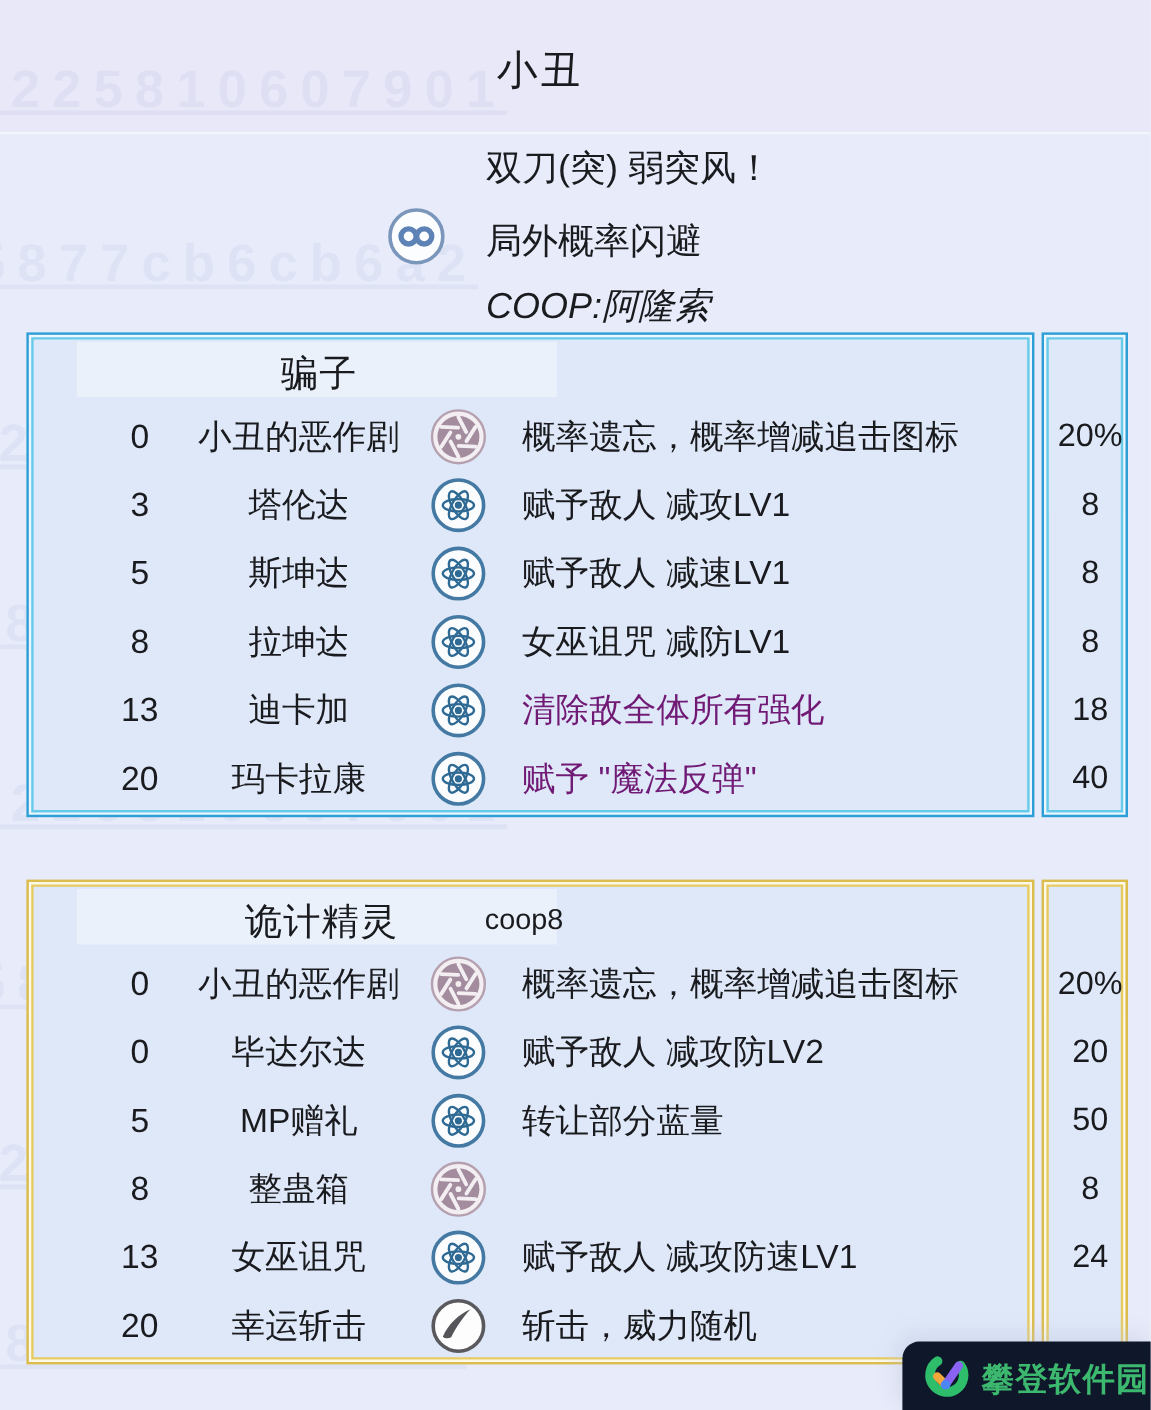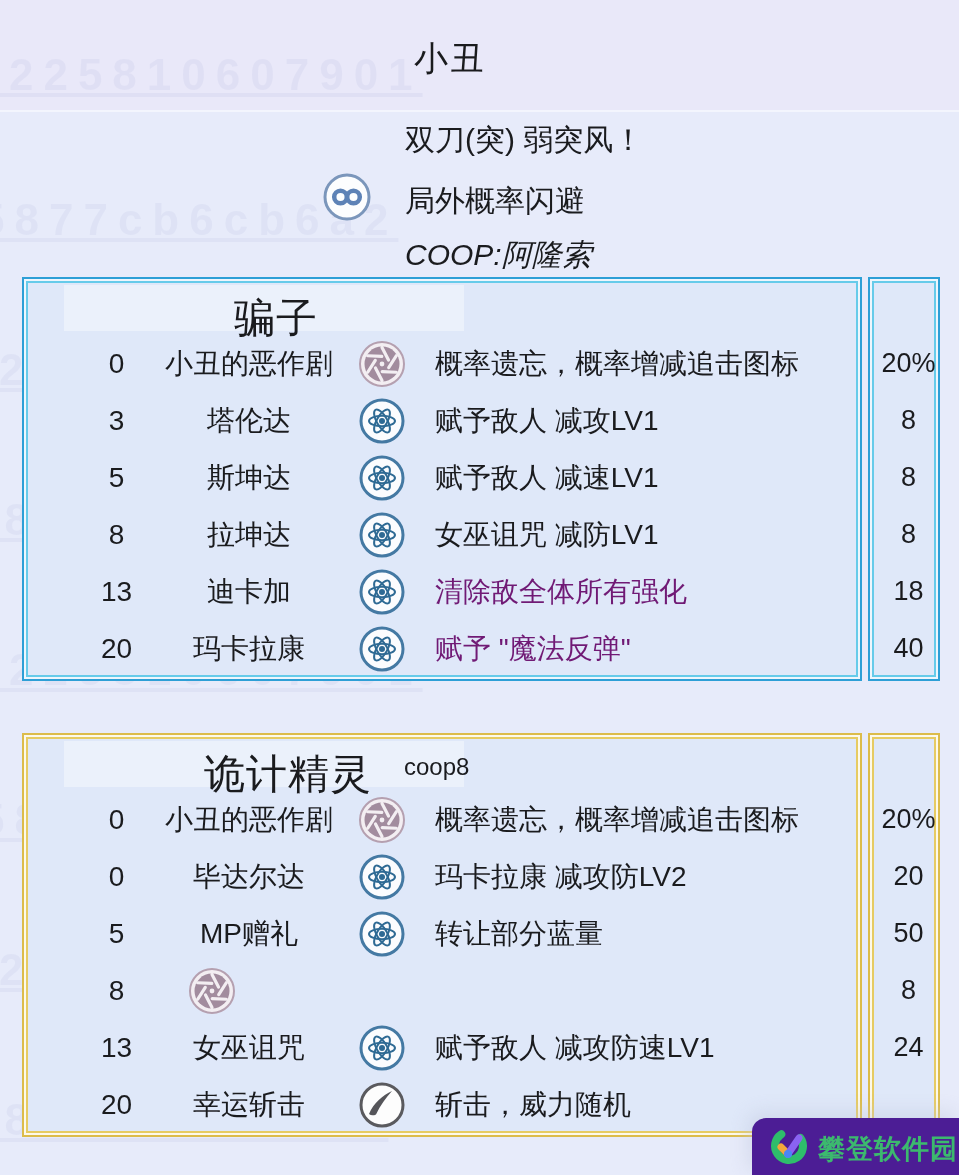--- a/index.html
+++ b/index.html
@@ -29,37 +29,37 @@
                box-shadow:inset 0 0 0 2px #fdf9e9, inset 0 0 0 4px #e6cb62;}
   .cost-box{position:absolute;left:868px;width:72px;height:404px;box-sizing:border-box;
                background:#dfe8f9;border:2px solid #2d9fd6;
                box-shadow:inset 0 0 0 2px #eef6fd, inset 0 0 0 4px #66cbea;}
   .cost-box.gold{border-color:#dcbc4a;
                box-shadow:inset 0 0 0 2px #fdf9e9, inset 0 0 0 4px #e6cb62;}
   .t1{top:277px;} .t2{top:733px;}
 
   .thead{position:relative;height:56px;}
   .thead .hl{position:absolute;left:40px;top:6px;width:400px;height:46px;background:rgba(255,255,255,.38);}
-  .t-title{position:absolute;top:12px;font-size:41px;letter-spacing:1px;}
+  .t-title{position:absolute;top:12px;font-size:31px;letter-spacing:1px;}
   .t-title.w2{left:210px;} .t-title.w4{left:180px;}
   .coop-tag{position:absolute;left:380px;top:18px;font-size:24px;}
 
   .row{height:57px;display:flex;align-items:center;padding-left:45px;}
   .lv{width:95px;text-align:center;font-size:28px;flex:none;}
   .nm{width:170px;text-align:center;font-size:28px;flex:none;white-space:nowrap;}
   .ic{width:95px;display:flex;justify-content:center;flex:none;}
   .ic svg{width:48px;height:48px;display:block;}
   .ds{font-size:28px;padding-left:6px;white-space:nowrap;}
   .ds.red{color:#701a75;}
 
   .cost-spacer{height:56px;}
   .cost{height:57px;line-height:57px;padding-left:9px;font-size:27px;white-space:nowrap;text-align:center;}
 
   
-  .brand-card{position:absolute;left:752px;top:1118px;width:207px;height:57px;background:#4c1d95;
+  .brand-card{position:absolute;left:752px;top:1118px;width:207px;height:57px;background:#0f172a;
               border-radius:14px 0 0 0;box-shadow:-4px -6px 18px rgba(190,198,220,.45);}
   .brand-card svg{position:absolute;left:16px;top:7px;width:42px;height:42px;}
   .brand-name{position:absolute;left:66px;top:13px;font-size:27px;font-weight:600;color:#3cb96e;letter-spacing:1px;white-space:nowrap;}
 </style>
 </head>
 <body>
 
 <svg width="0" height="0" style="position:absolute">
   <defs>
     <g id="i-aperture">
@@ -211,34 +211,35 @@
       <span class="ds">概率遗忘，概率增减追击图标</span>
     </div>
     <div class="row">
       <span class="lv">0</span>
       <span class="nm">毕达尔达</span>
       <span class="ic">
           <svg viewBox="0 0 48 48">
             <use href="#i-atom"></use>
           </svg>
         </span>
-      <span class="ds">玛卡拉康 减攻防LV2</span>
+      <span class="ds">赋予敌人 减攻防LV2</span>
     </div>
     <div class="row">
       <span class="lv">5</span>
       <span class="nm">MP赠礼</span>
       <span class="ic">
           <svg viewBox="0 0 48 48">
             <use href="#i-atom"></use>
           </svg>
         </span>
       <span class="ds">转让部分蓝量</span>
     </div>
     <div class="row">
       <span class="lv">8</span>
+      <span class="nm">整蛊箱</span>
       <span class="ic">
           <svg viewBox="0 0 48 48">
             <use href="#i-aperture"></use>
           </svg>
         </span>
     </div>
     <div class="row">
       <span class="lv">13</span>
       <span class="nm">女巫诅咒</span>
       <span class="ic">

